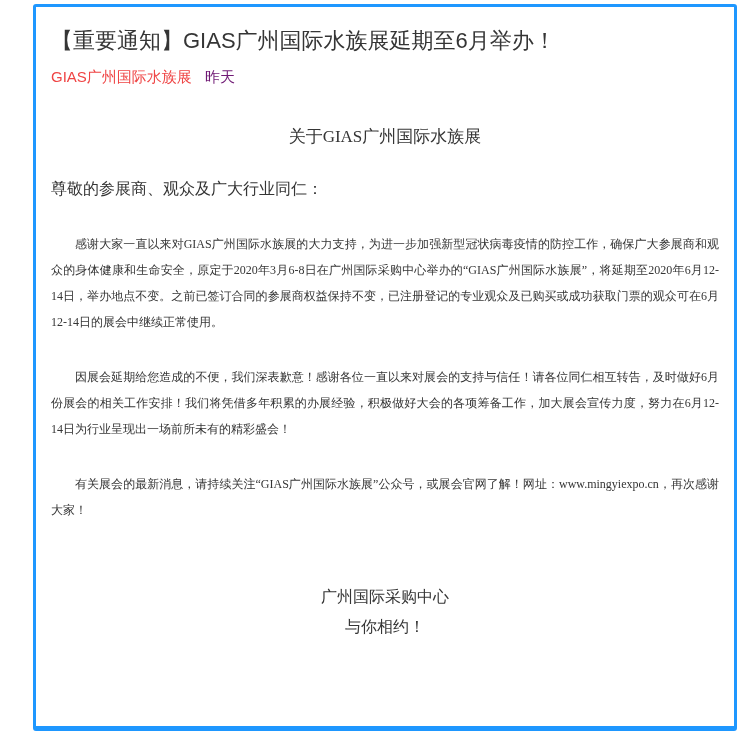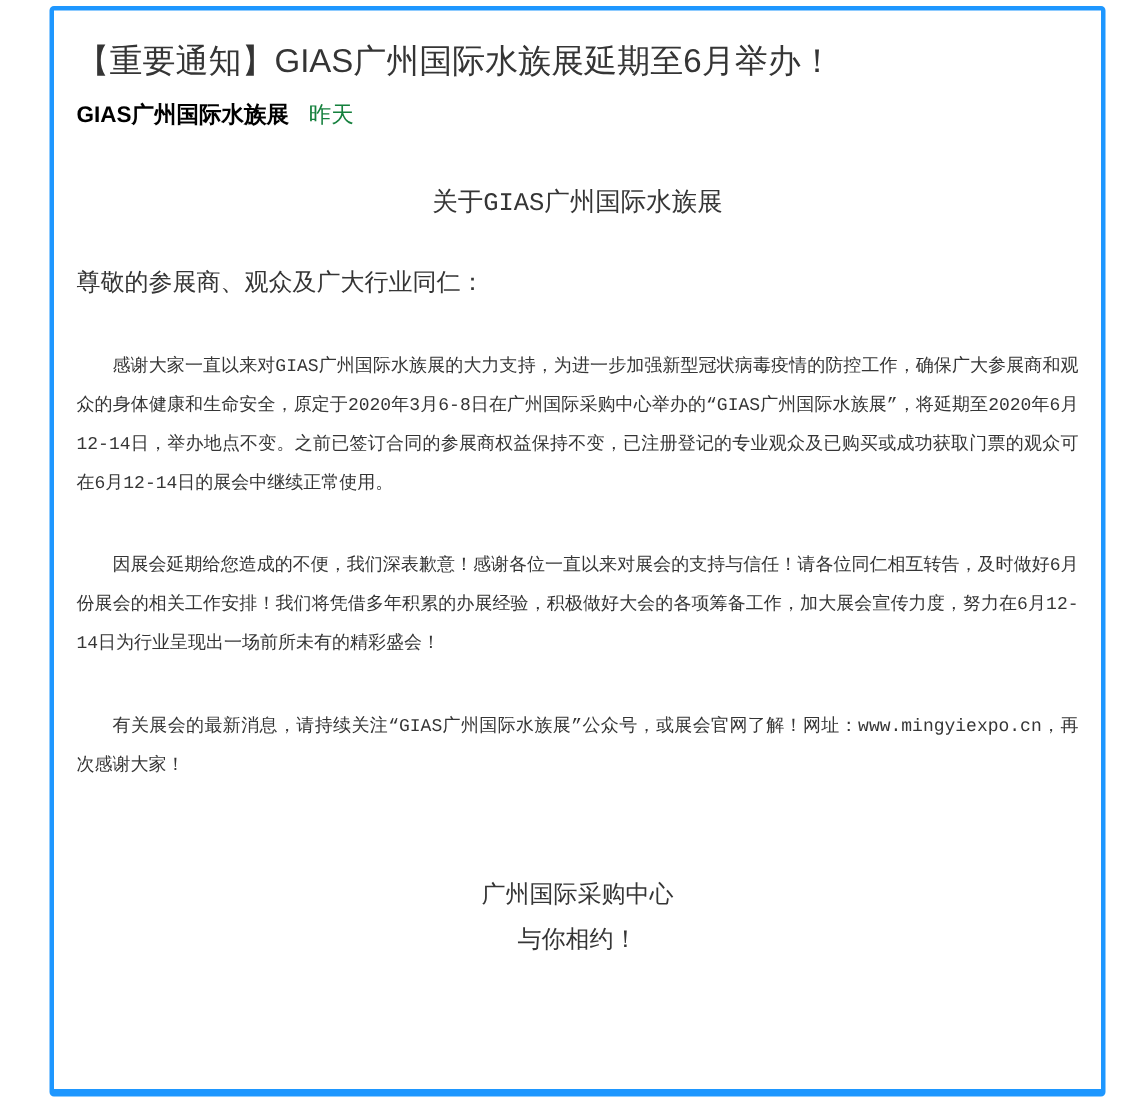--- a/index.html
+++ b/index.html
@@ -31,21 +31,21 @@
     font-family: "Liberation Sans", "DejaVu Sans", sans-serif;
   }
   .byline {
     margin-top: 13px;
     font-size: 15px;
     line-height: 20px;
   }
   .account { color: #576b95; cursor: pointer; }
   .time { color: #b2b6bd; margin-left: 9px; }
 
-  .serifzone { font-family: Liberation Mono, monospace; }
+  .serifzone { font-family: Liberation Serif, serif; }
 
   .heading {
     margin-top: 36px;
     text-align: center;
     font-size: 17px;
     line-height: 28px;
     color: #353535;
   }
   .salutation {
     margin-top: 25px;
@@ -70,22 +70,22 @@
   }
 </style>
 </head>
 <body>
 
 <div class="frame" style="border-color: rgb(30, 151, 255);">
 
   <h1 class="title">【重要通知】GIAS广州国际水族展延期至6月举办！</h1>
 
   <div class="byline">
-    <span class="account" style="color: #000000; font-weight: bold;">GIAS广州国际水族展</span>
-    <span class="time" style="color: #15803d;">昨天</span>
+    <span class="account" style="color: #ef4444;">GIAS广州国际水族展</span>
+    <span class="time" style="color: #701a75;">昨天</span>
   </div>
 
   <div class="heading serifzone">
     <div>关于GIAS广州国际水族展</div>
   </div>
 
   <div class="salutation serifzone">尊敬的参展商、观众及广大行业同仁：</div>
 
   <p class="para serifzone">感谢大家一直以来对GIAS广州国际水族展的大力支持，为进一步加强新型冠状病毒疫情的防控工作，确保广大参展商和观众的身体健康和生命安全，原定于2020年3月6-8日在广州国际采购中心举办的“GIAS广州国际水族展”，将延期至2020年6月12-14日，举办地点不变。之前已签订合同的参展商权益保持不变，已注册登记的专业观众及已购买或成功获取门票的观众可在6月12-14日的展会中继续正常使用。</p>
 

